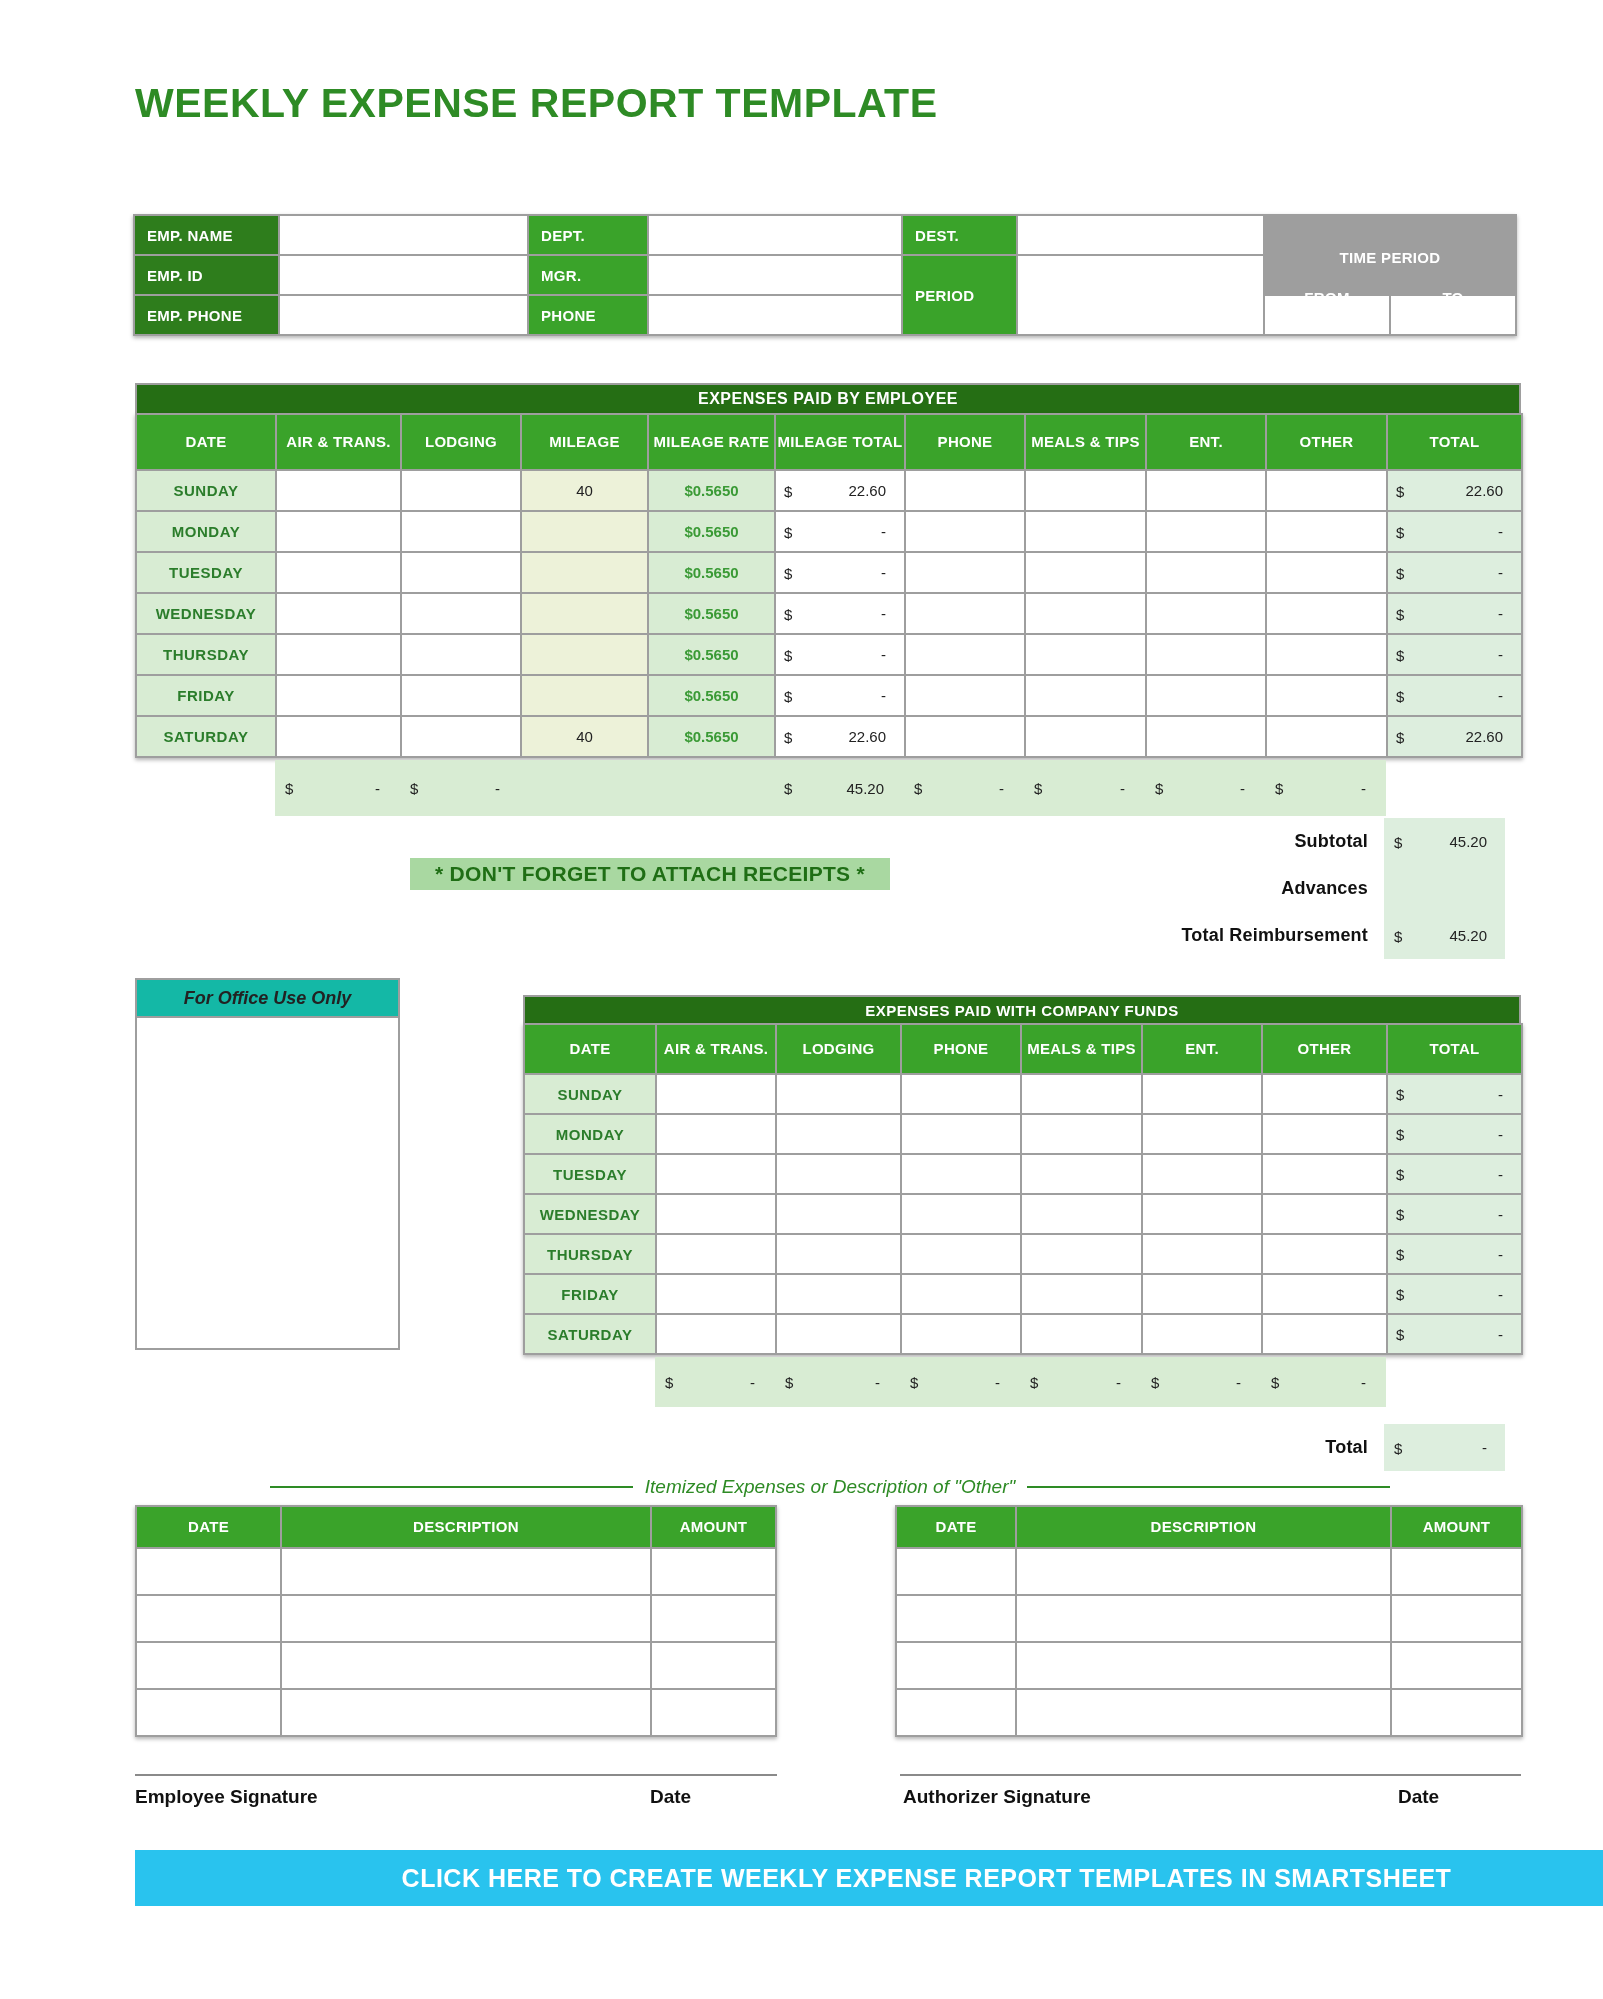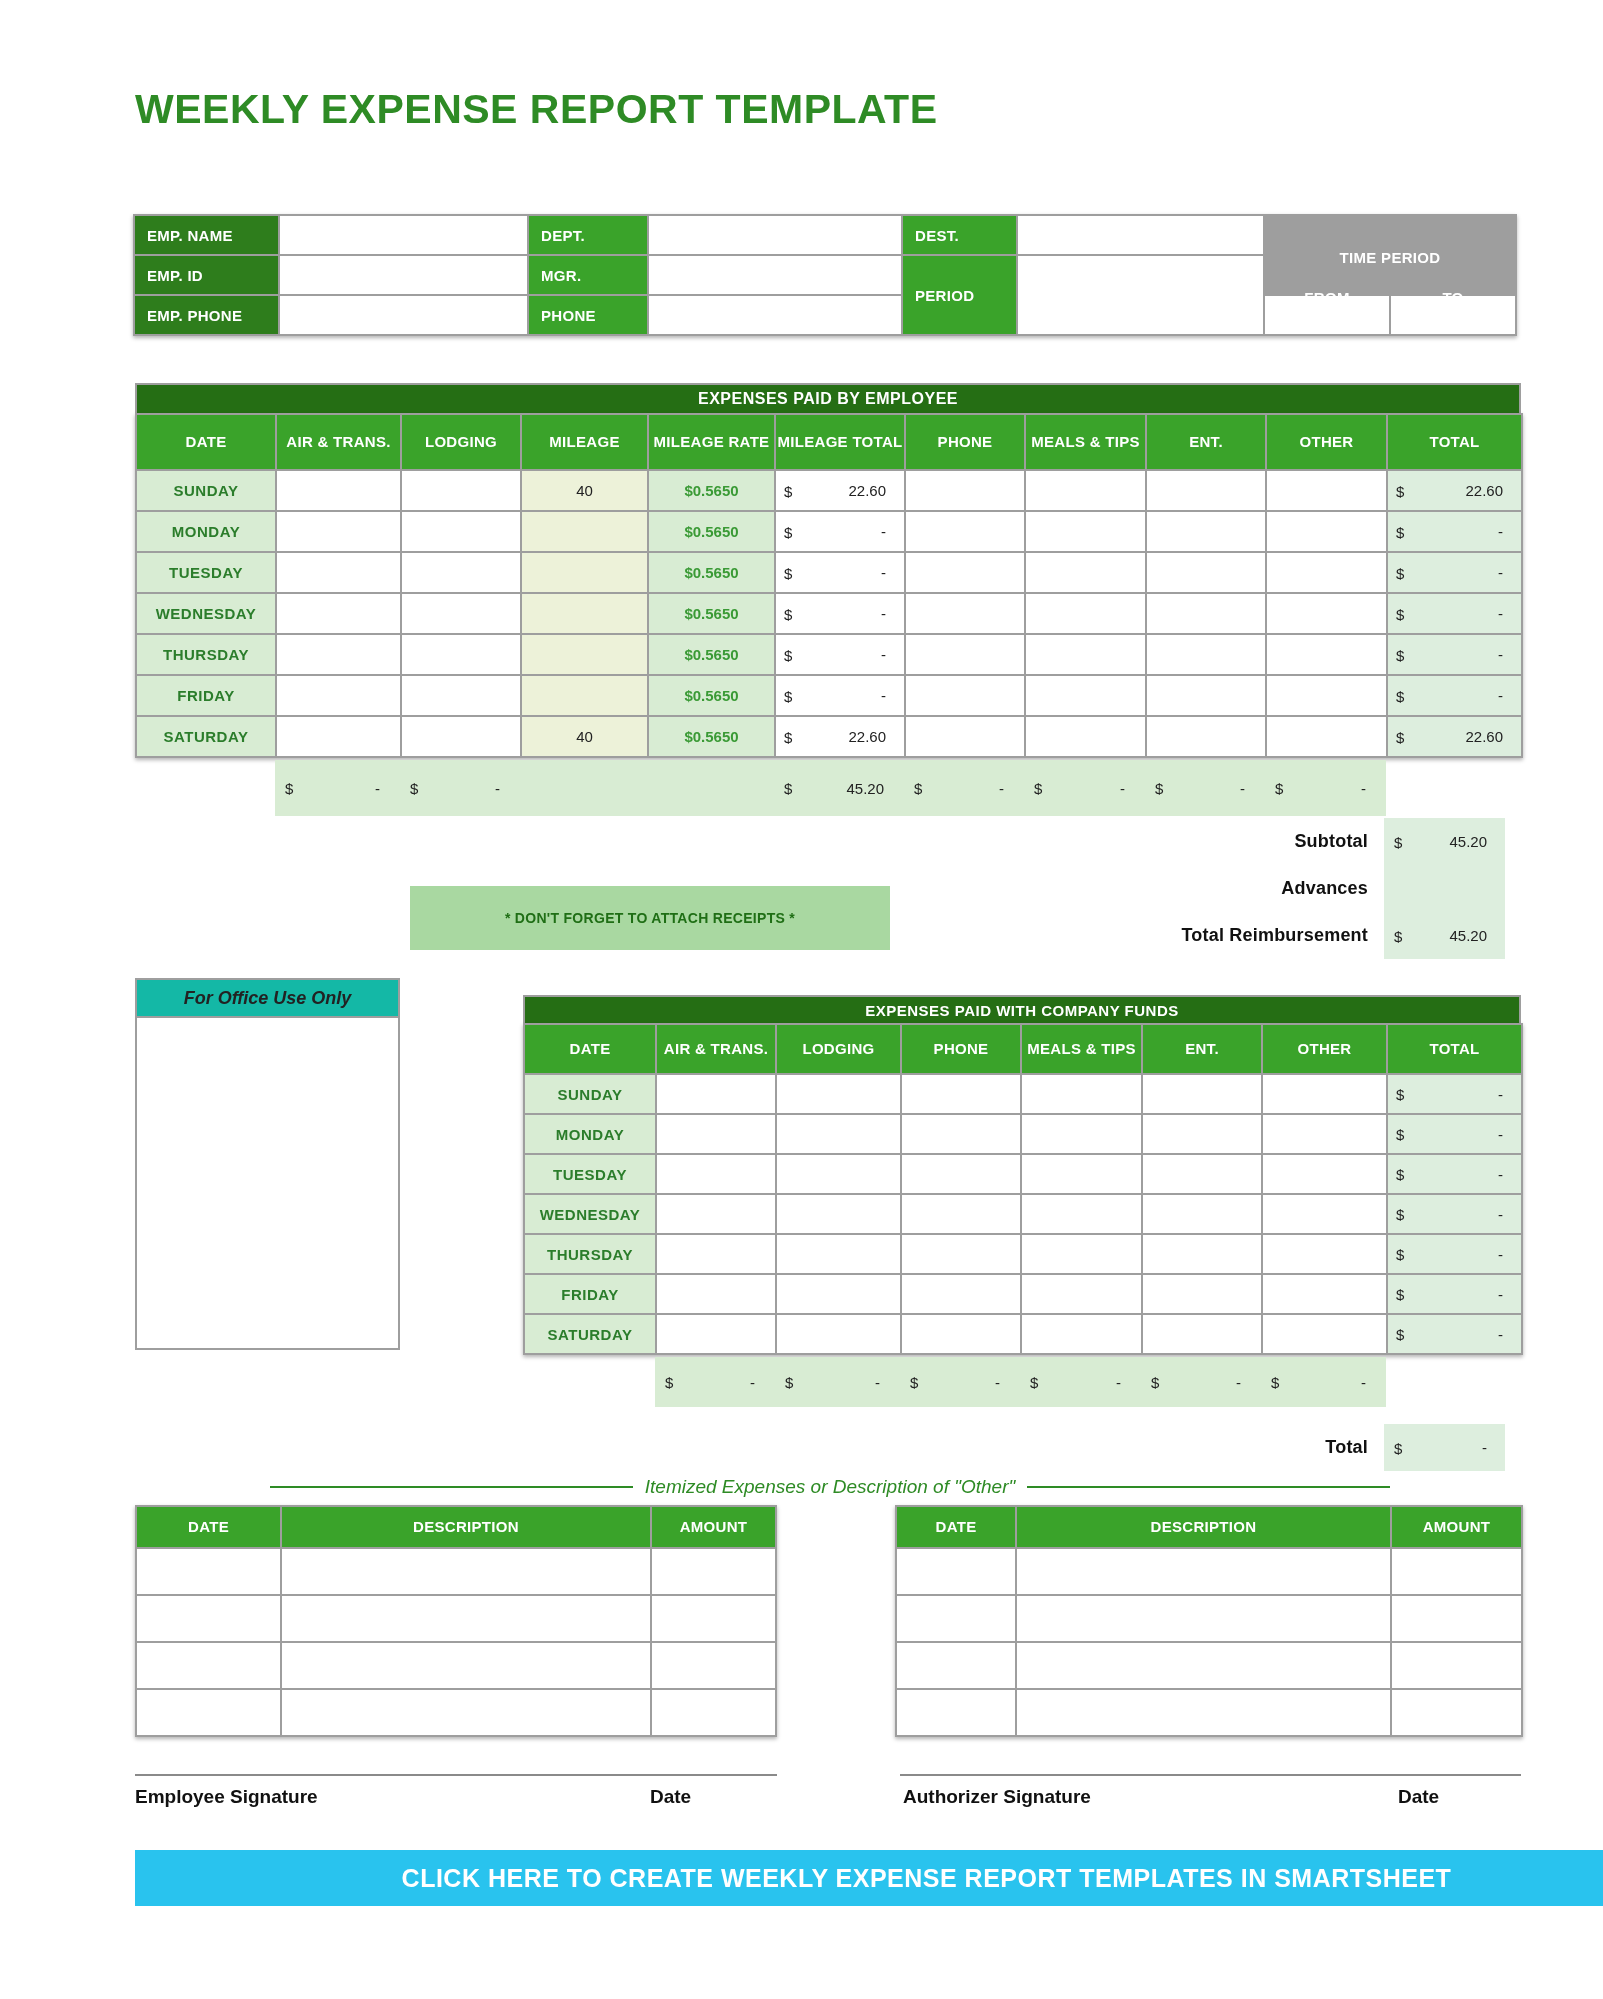--- a/index.html
+++ b/index.html
@@ -1,19 +1,19 @@
 <!DOCTYPE html>
 <html><head>
 <meta charset="utf-8">
 <style>
   html,body{margin:0;padding:0;background:#ffffff;}
   .page{position:relative;width:1603px;height:1999px;background:#fff;
         font-family:"Liberation Sans",sans-serif;overflow:hidden;}
   .abs{position:absolute;}
-  .page-title{position:absolute;left:135px;top:86px;font-size:41px;font-weight:bold;
+  .page-title{position:absolute;left:135px;top:80px;font-size:41px;font-weight:bold;
         color:#2e8b25;letter-spacing:.5px;}
 
   
   .hgrid{position:absolute;left:133px;top:214px;display:grid;
         grid-template-columns:143px 247px 118px 252px 113px 245px 124px 124px;
         grid-template-rows:38px 38px 38px;gap:2px;background:#9e9e9e;padding:2px;
         box-shadow:0 2px 4px rgba(0,0,0,.3);}
   .hl{display:flex;align-items:center;padding-left:12px;color:#fff;font-weight:bold;
         font-size:15px;letter-spacing:.3px;box-sizing:border-box;}
   .hl.dark{background:#2e7d1c;}
@@ -45,22 +45,22 @@
   .strip .cur{position:absolute;left:10px;}
   .strip .val{width:100%;text-align:right;padding-right:20px;}
 
   .sumrow{display:flex;align-items:center;height:47px;}
   .sumlabel{width:484px;text-align:right;font-weight:bold;font-size:18px;color:#111;
         padding-right:16px;box-sizing:border-box;letter-spacing:.2px;}
   .sumval{width:121px;height:47px;background:#ddeede;position:relative;font-size:15px;color:#222;}
   .sumval .cur{position:absolute;left:10px;top:50%;transform:translateY(-50%);}
   .sumval .val{display:block;text-align:right;padding-right:18px;line-height:47px;}
 
-  .receipts{position:absolute;left:410px;top:886px;width:480px;height:64px;background:#a9d8a1;
-        color:#1f6e15;font-weight:bold;font-size:14px;display:flex;align-items:center;
+  .receipts{position:absolute;left:410px;top:858px;width:480px;height:32px;background:#a9d8a1;
+        color:#1f6e15;font-weight:bold;font-size:21px;display:flex;align-items:center;
         justify-content:center;letter-spacing:.3px;}
 
   .office{position:absolute;left:135px;top:978px;width:265px;}
   .office .head{height:40px;background:#14b8a6;border:2px solid #9e9e9e;box-sizing:border-box;
         display:flex;align-items:center;justify-content:center;font-style:italic;
         font-weight:bold;font-size:18px;color:#222;}
   .office .body{height:332px;background:#fff;border:2px solid #9e9e9e;border-top:none;
         box-sizing:border-box;}
 
   .divider{position:absolute;left:270px;top:1476px;width:1120px;display:flex;

